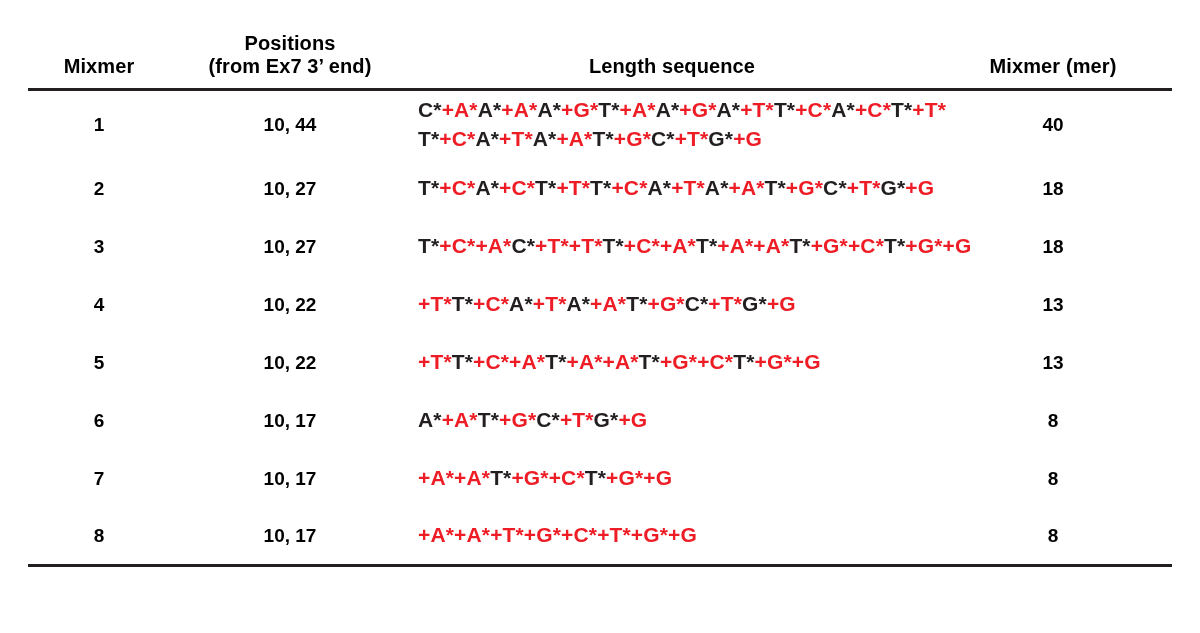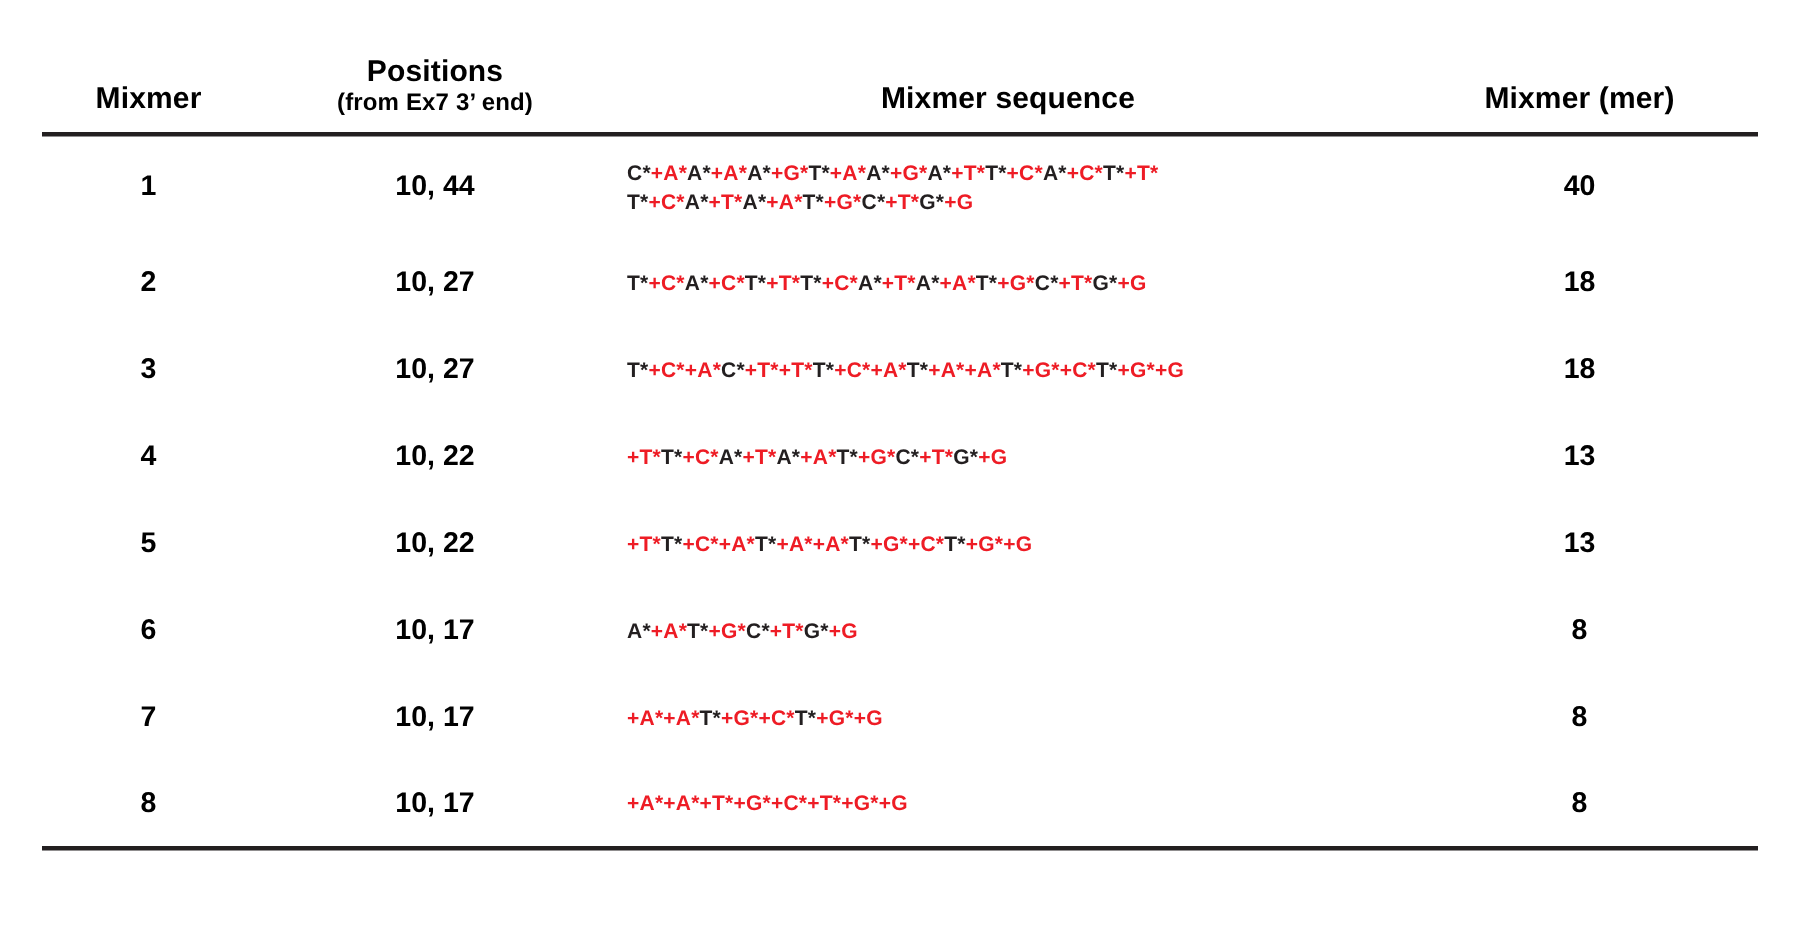--- a/index.html
+++ b/index.html
@@ -40,21 +40,21 @@
     vertical-align: bottom;
     text-align: center;
     letter-spacing: 0.1px;
   }
   thead tr.head-row th {
     border-bottom: 3px solid #231f20;
     height: 76px;
   }
   .head-sub {
     display: block;
-    font-size: 16px;
+    font-size: 20px;
     font-weight: bold;
     line-height: 1.15;
   }
   .head-main {
     display: block;
     line-height: 1.2;
   }
 
   
   col.c-mixmer   { width: 142px; }
@@ -70,21 +70,21 @@
     vertical-align: middle;
     padding: 0;
     text-align: center;
   }
   tbody tr { height: 58px; }
   tbody tr.tall { height: 70px; }
 
   td.cell-seq {
     text-align: left;
     padding-left: 8px;
-    font-size: 14px;
+    font-size: 21px;
     font-weight: bold;
     line-height: 1.38;
     letter-spacing: 0.15px;
     white-space: normal;
     word-break: break-all;
   }
   .seq-line { display: block; white-space: nowrap; }
   .tok-red { color: #ee1c25; }
   .tok-blk { color: #231f20; }
 
@@ -106,21 +106,21 @@
     <thead>
       <tr class="head-row">
         <th>
           <span class="head-main">Mixmer</span>
         </th>
         <th>
           <span class="head-main">Positions</span>
           <span class="head-sub">(from Ex7 3’ end)</span>
         </th>
         <th>
-          <span class="head-main">Mixmer sequence</span>
+          <span class="head-main">Length sequence</span>
         </th>
         <th>
           <span class="head-main">Mixmer (mer)</span>
         </th>
       </tr>
     </thead>
     <tbody id="table-body">
         <tr class="tall">
           <td class="cell-mixmer">1</td>
           <td class="cell-positions">10, 44</td>

